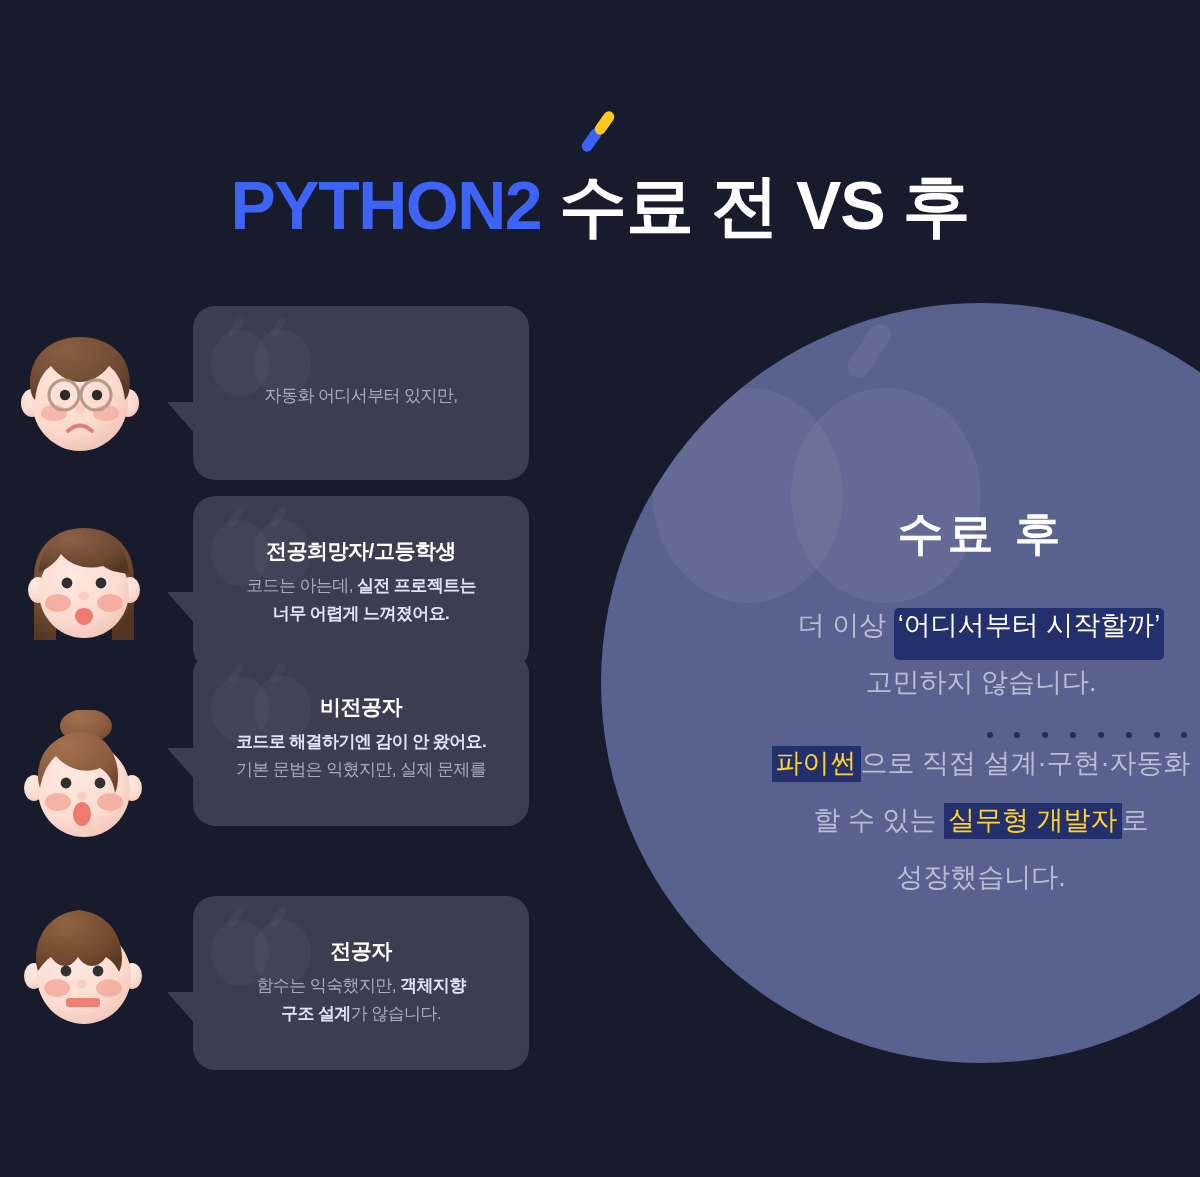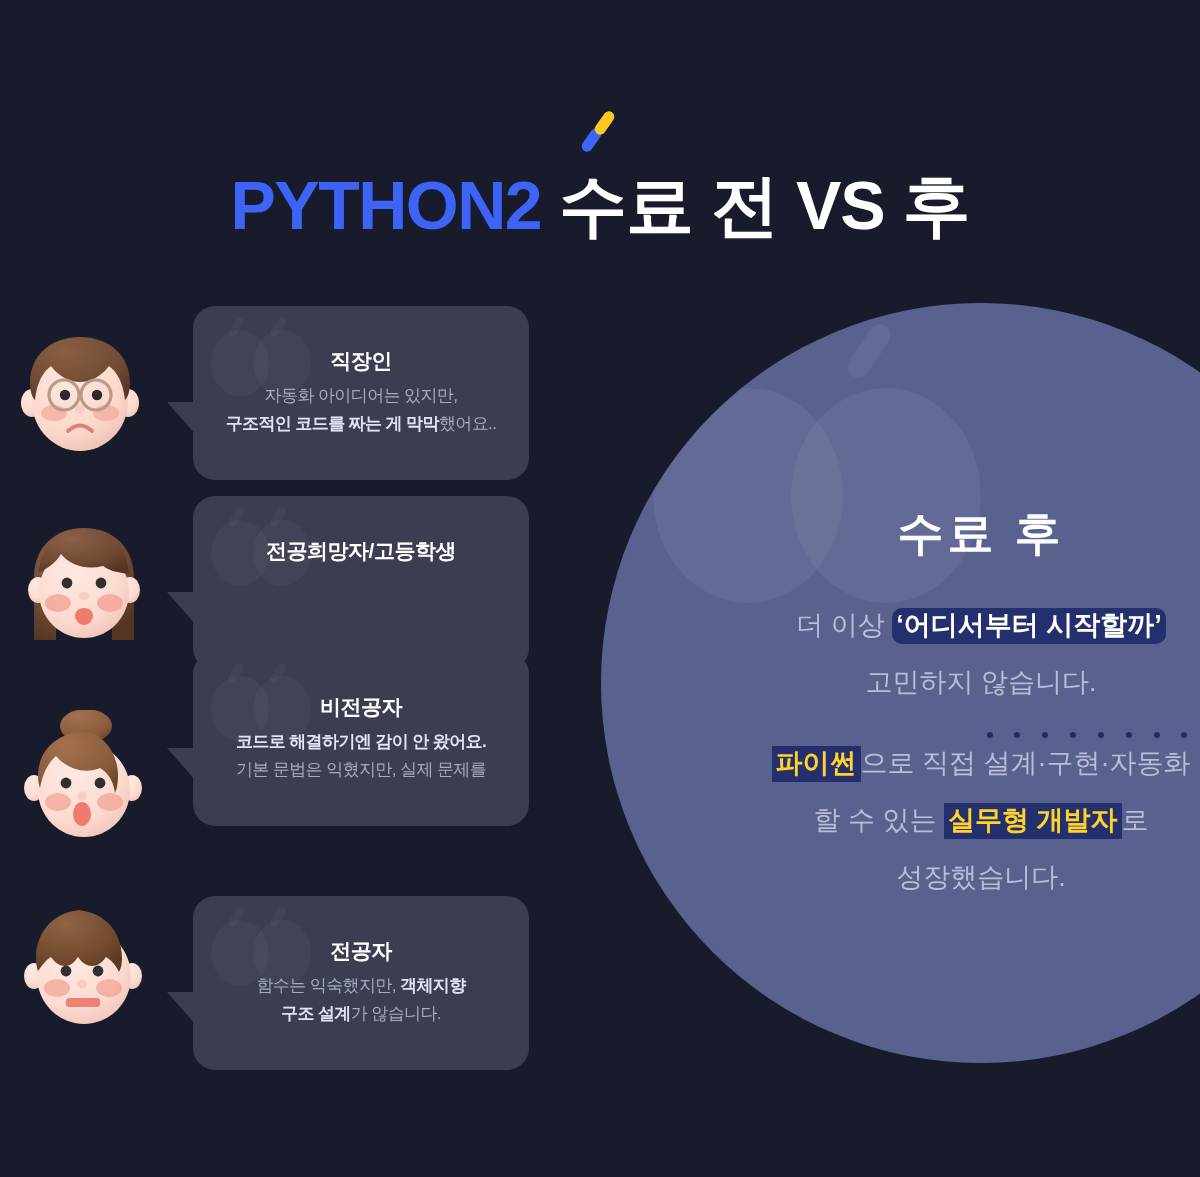--- a/index.html
+++ b/index.html
@@ -69,25 +69,25 @@
   }
   .after-body{
     position:absolute; left:0; top:294px; width:100%;
     text-align:center; font-size:27px; line-height:57px;
     color:#b9bed6; font-weight:400; white-space:nowrap;
   }
   .after-body .ln{ display:block; }
   .after-body .gap{ display:block; height:24px; }
 
   .hl-navy{
-    background:#23306d; color:#ffffff; font-weight:700;
-    padding:2px 4px 4px 4px; border-radius:10px;
+    background:#23306d; color:#ffffff; font-weight:400;
+    padding:2px 4px 20px 4px; border-radius:5px;
   }
   .hl-yellow{
-    background:#23306d; color:#ffd32a; font-weight:700;
+    background:#23306d; color:#ffd32a; font-weight:400;
     padding:2px 4px 4px 4px; border-radius:1px;
   }
   .emph{ position:relative; }
   .emph .dots{
     position:absolute; left:0; right:0; top:-16px; height:8px;
     display:flex; justify-content:space-between; padding:0 3px;
   }
   .emph .dots s{
     display:block; width:6px; height:6px; border-radius:50%;
     background:#222d63; text-decoration:none;
@@ -304,38 +304,40 @@
 <div class="bubble" style="top:306px;">
   <div class="tail"></div>
   <div class="inner">
     <div class="bq">
       <div class="t a"></div>
         <div class="t b"></div>
       <div class="c a"></div>
         <div class="c b"></div>
     </div>
   </div>
-  <div class="b-role">직장인</div>
   <div class="b-lines">
-    <span>자동화 아이디어는 있지만,</span>
-    <span><b>구조적인 코드를 짜는 게 막막</b><i style="font-style:normal">했어요..</i></span>
+    <span>자동화 어디서부터 있지만,</span>
   </div>
 </div>
 
 <div class="bubble" style="top:496px;">
   <div class="tail"></div>
   <div class="inner">
     <div class="bq">
       <div class="t a"></div>
         <div class="t b"></div>
       <div class="c a"></div>
         <div class="c b"></div>
     </div>
   </div>
   <div class="b-role">전공희망자/고등학생</div>
+  <div class="b-lines">
+    <span><i style="font-style:normal">코드는 아는데, </i><b>실전 프로젝트는</b></span>
+    <span><b>너무 어렵게 느껴졌어요.</b><i style="font-style:normal"></i></span>
+  </div>
 </div>
 
 <div class="bubble" style="top:652px;">
   <div class="tail"></div>
   <div class="inner">
     <div class="bq">
       <div class="t a"></div>
         <div class="t b"></div>
       <div class="c a"></div>
         <div class="c b"></div>

